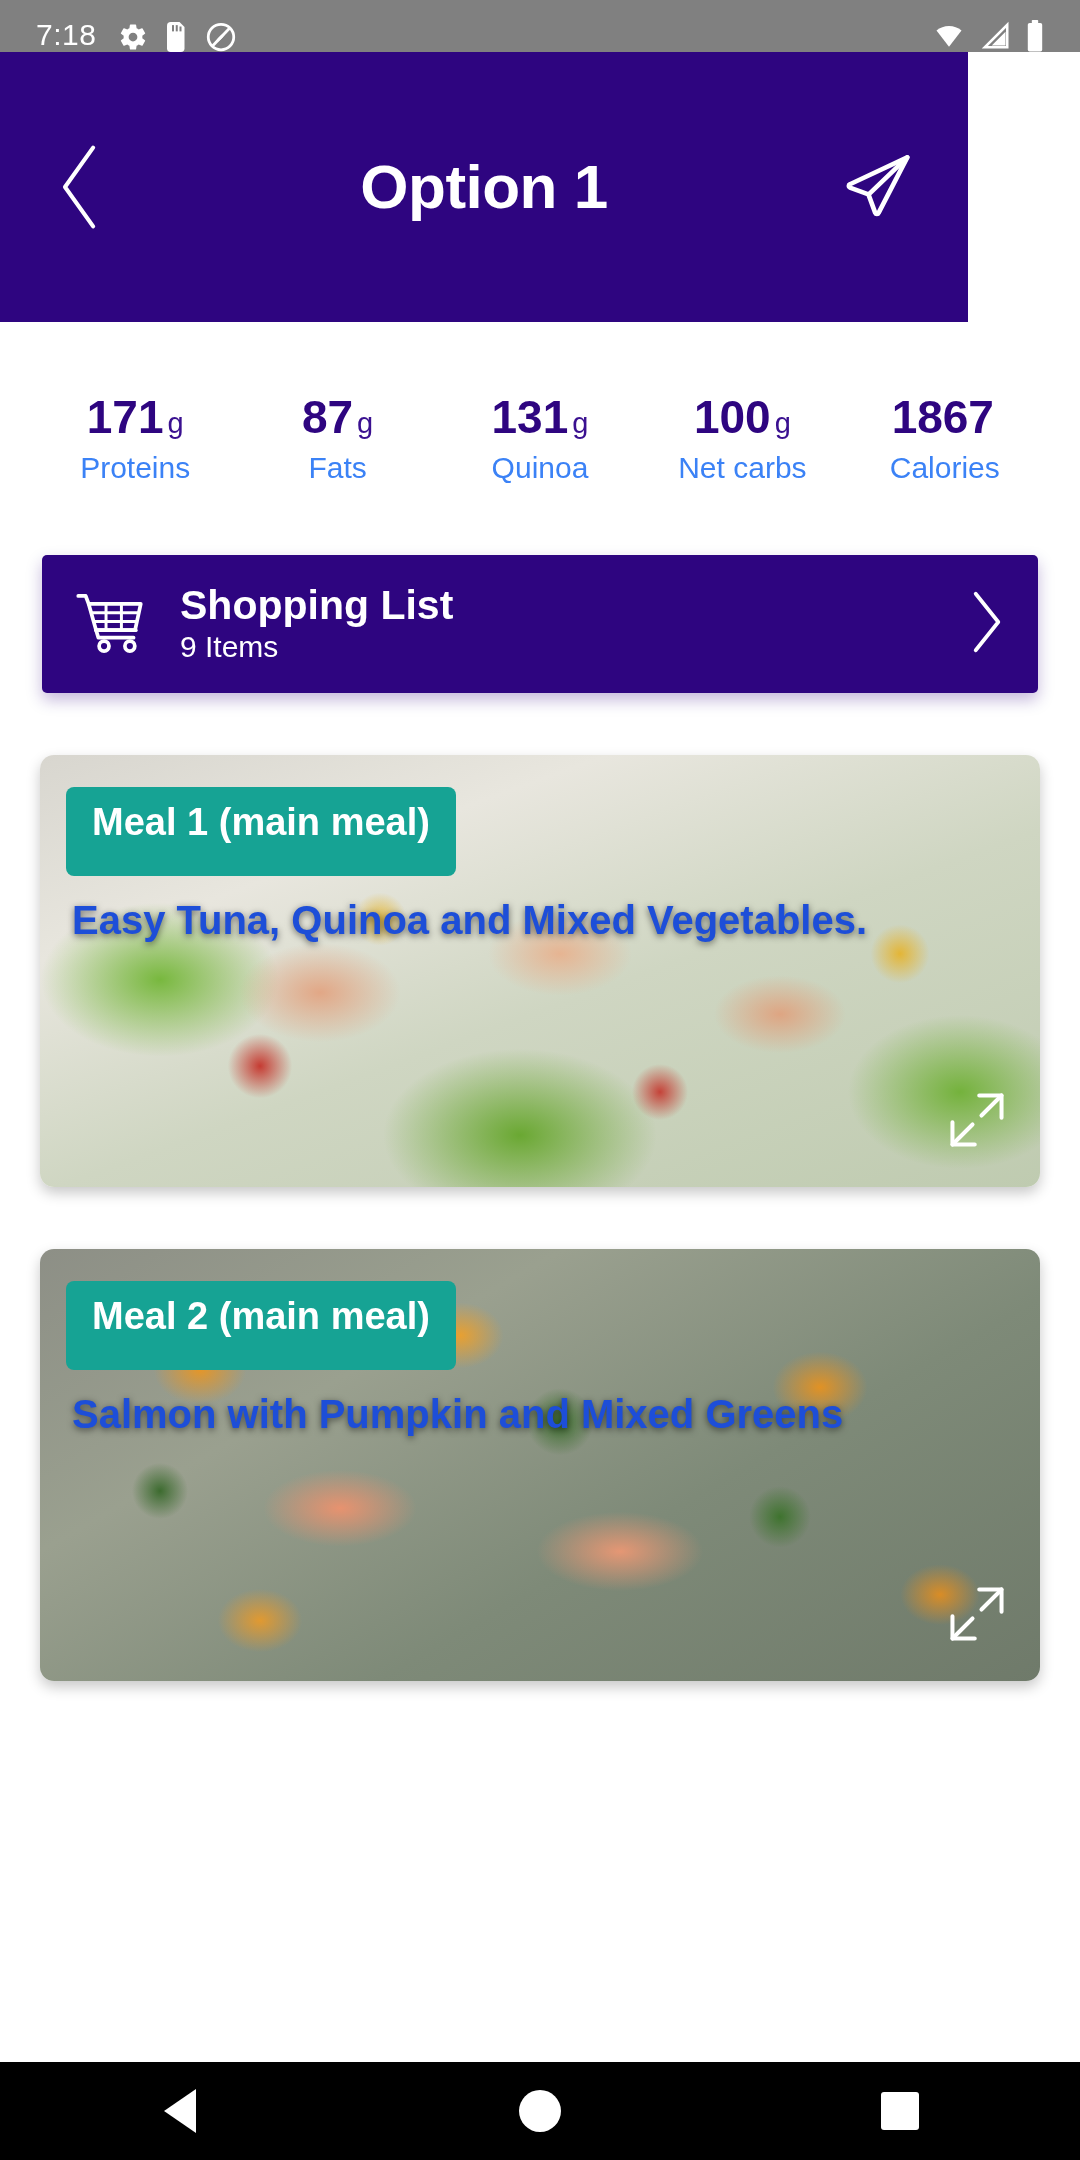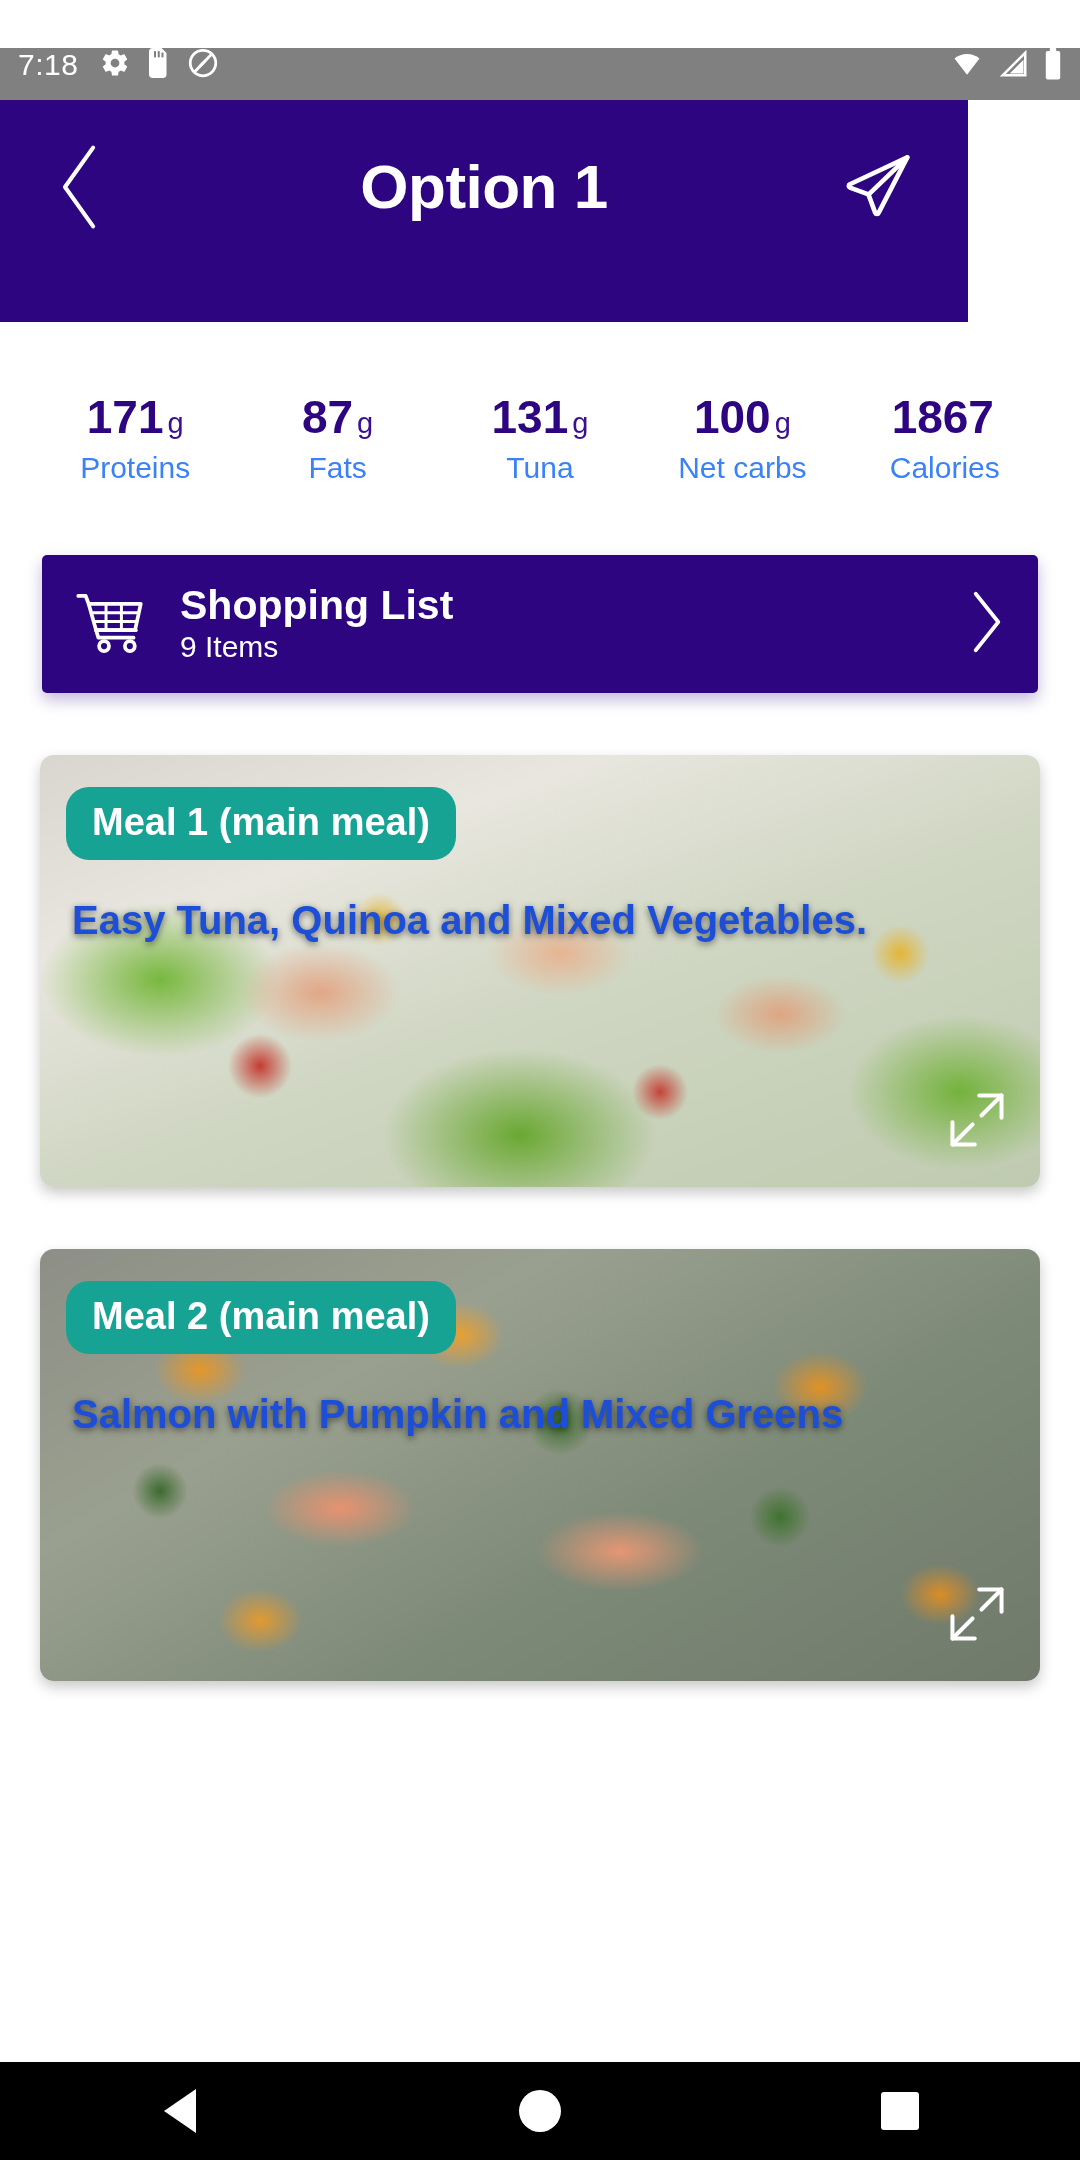--- a/index.html
+++ b/index.html
@@ -9,24 +9,23 @@
     background:#ffffff;
     overflow:hidden;
     position:relative;
   }
 
   
   .statusbar {
     position:absolute; top:0; left:0;
     width:1080px; height:52px;
     background:#808080;
-    display:flex; align-items:flex-start;
-    padding:0 18px;
+    display:flex; align-items:flex-end;
+    padding:0 36px;
     z-index:50;
-    margin-top:48px;
   }
   .sb-time {
     color:#ffffff; font-size:30px; letter-spacing:0.5px;
     font-family:"Liberation Sans", sans-serif;
     margin-right:22px;
   }
   .sb-left-icons { display:flex; align-items:center; gap:18px; }
   .sb-right { margin-left:auto; display:flex; align-items:center; gap:14px; }
   .sb-ic { display:block; }
 
@@ -117,22 +116,22 @@
     overflow:hidden;
     box-shadow:0 6px 14px rgba(0,0,0,0.22);
     cursor:pointer;
   }
   .meal-photo { position:absolute; inset:0; }
   .meal-badge {
     position:absolute; top:32px; left:26px;
     background:#16A394;
     color:#ffffff;
     font-size:38px; font-weight:bold;
-    padding:16px 26px 19px 26px;
-    border-radius:23px;
+    padding:16px 26px 35px 26px;
+    border-radius:8px;
     line-height:1;
   }
   .meal-title {
     position:absolute; top:140px; left:32px; right:100px;
     color:#1d4ed8; font-size:40px; font-weight:bold;
     line-height:1.28;
     text-shadow:0 2px 7px rgba(0,0,0,0.55);
   }
   .meal-expand { position:absolute; right:34px; bottom:34px; }
 
@@ -236,21 +235,21 @@
     <div class="nut-cell">
       <div class="nut-val"><span>171</span><span class="nut-unit">g</span></div>
       <div class="nut-label">Proteins</div>
     </div>
     <div class="nut-cell">
       <div class="nut-val"><span>87</span><span class="nut-unit">g</span></div>
       <div class="nut-label">Fats</div>
     </div>
     <div class="nut-cell">
       <div class="nut-val"><span>131</span><span class="nut-unit">g</span></div>
-      <div class="nut-label">Tuna</div>
+      <div class="nut-label">Quinoa</div>
     </div>
     <div class="nut-cell">
       <div class="nut-val"><span>100</span><span class="nut-unit">g</span></div>
       <div class="nut-label">Net carbs</div>
     </div>
     <div class="nut-cell">
       <div class="nut-val"><span>1867</span><span class="nut-unit"></span></div>
       <div class="nut-label">Calories</div>
     </div>
   </div>

